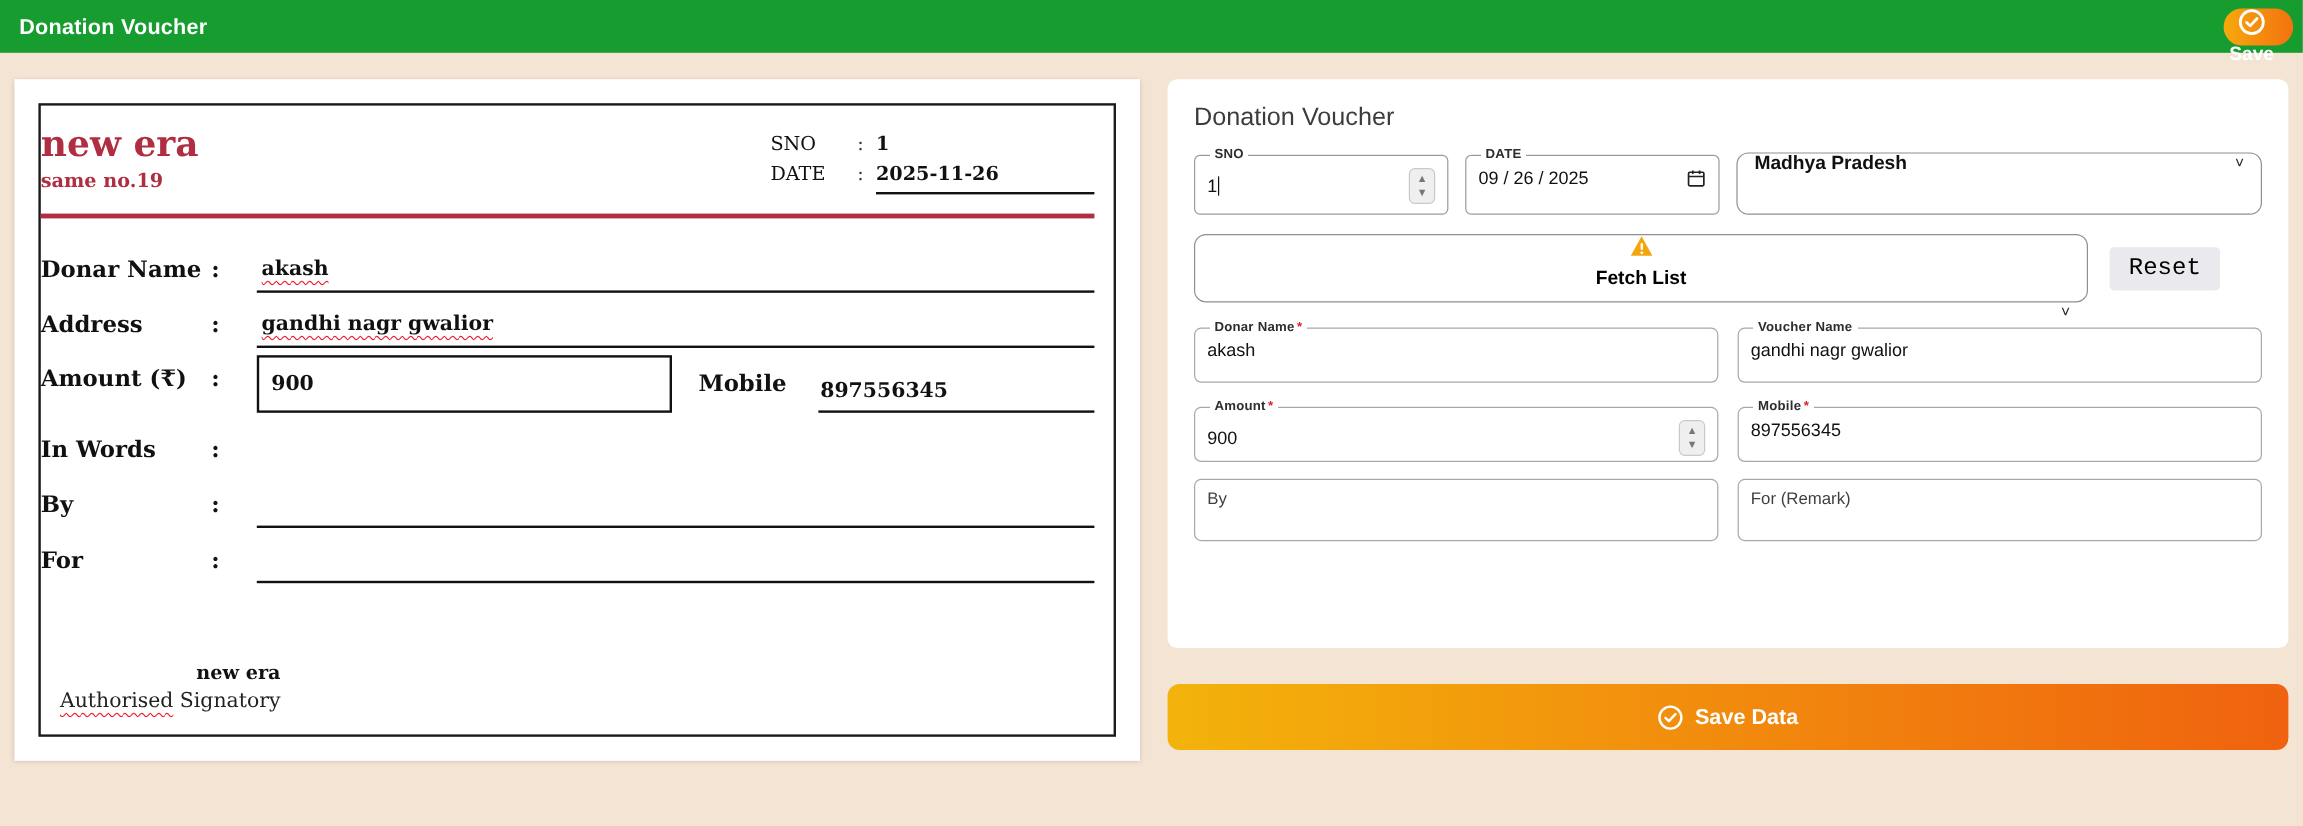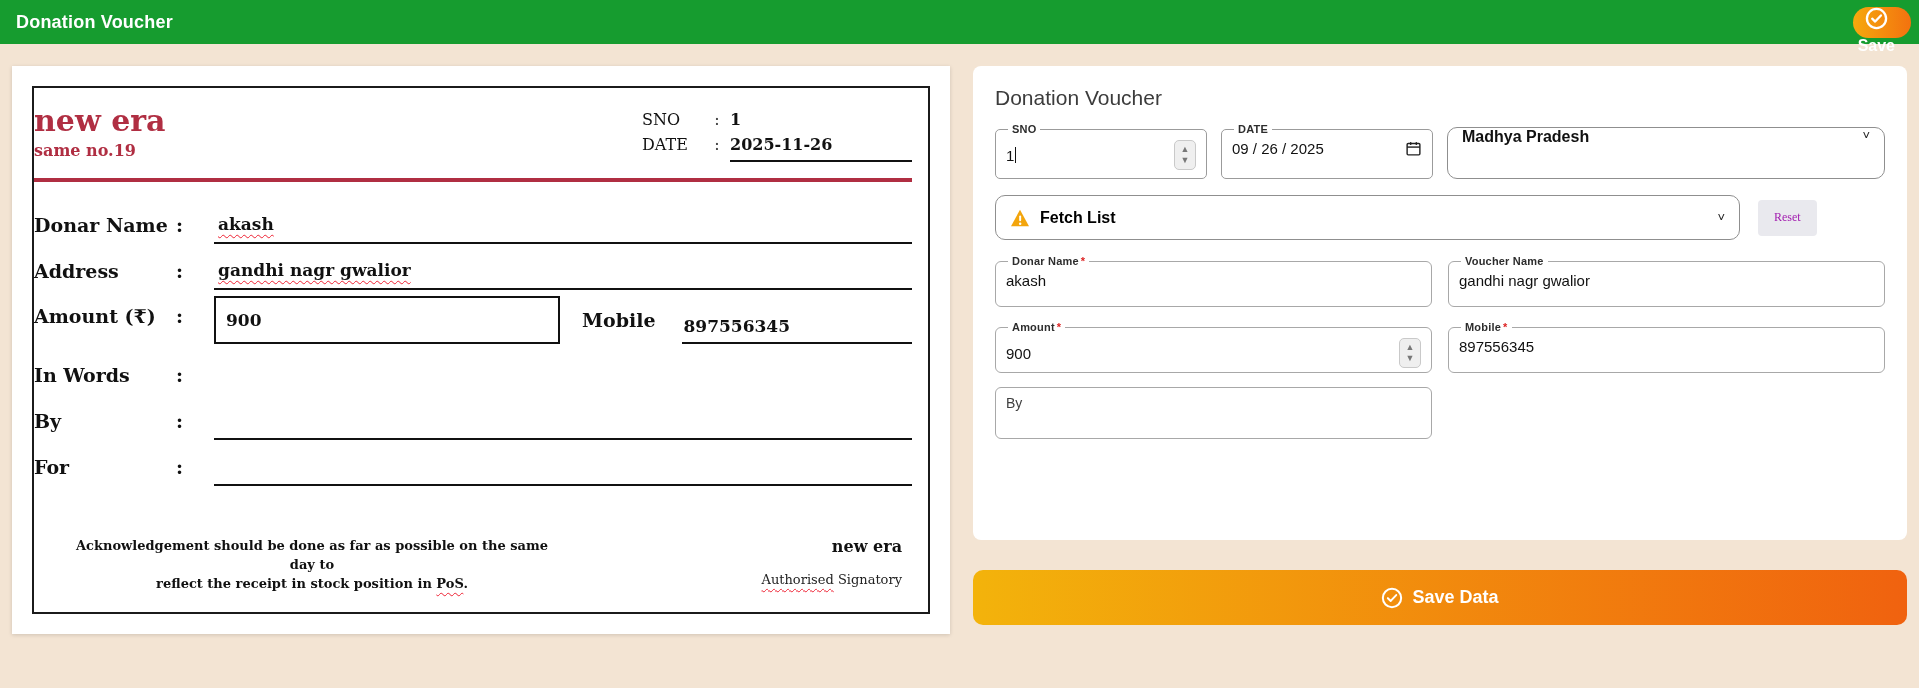--- a/index.html
+++ b/index.html
@@ -56,21 +56,21 @@
   .v-mobile-value { font-size: 17px; font-weight: bold; flex: 1;
                     border-bottom: 2px solid #111; padding: 0 2px 6px 2px; align-self: flex-end; }
   .v-value.small { font-size: 15px; }
 
   .v-foot { position: absolute; left: 16px; right: 16px; bottom: 18px;
             display: flex; justify-content: space-between; align-items: flex-start; }
   .v-note { width: 480px; text-align: center; font-size: 13px; font-weight: bold;
             line-height: 1.45; margin-left: 22px; }
   .v-sign { text-align: right; margin-right: 10px; }
   .v-sign-org { font-size: 16px; font-weight: bold; }
-  .v-sign-label { font-size: 13px; margin-top: 16px; color: #222; }
+  .v-sign-label { font-size: 17px; margin-top: 4px; color: #222; }
 
   
   .form-card { position: absolute; left: 973px; top: 66px; width: 934px; height: 474px;
                background: #fff; border-radius: 8px; padding: 20px 22px; }
   .f-title { font-size: 21px; color: #3c3c3c; font-weight: 500; margin-bottom: 13px; }
 
   fieldset.f-outline { border: 1px solid #9b9b9b; border-radius: 5px; position: relative;
                        padding: 2px 10px 6px 10px; background: #fff; }
   fieldset.f-outline legend { font-size: 11px; font-weight: bold; color: #2d2d2d;
                               padding: 0 4px; margin-left: 2px; letter-spacing: .2px; }
@@ -87,27 +87,27 @@
              border-radius: 5px; background: #efefef; display: flex; flex-direction: column;
              align-items: center; justify-content: center; color: #777; font-size: 9px;
              line-height: 9px; cursor: pointer; user-select: none; }
   .select-box { flex: 1; border: 1px solid #8f8f8f; border-radius: 10px; height: 52px;
                 display: flex; padding: 0 14px; cursor: pointer;
                 align-self: flex-end; background: #fff; }
   .select-box .sel-text { font-size: 16px; font-weight: bold; color: #111; }
   .chev { margin-left: auto; color: #222; font-size: 13px; }
 
   .f-row2 { display: flex; gap: 18px; align-items: center; margin-bottom: 15px; }
-  .fetch-box { width: 745px; height: 45px; border: 1px solid #8f8f8f; border-radius: 10px;
-               display: flex; align-items: center; gap: 10px; padding: 0 14px; cursor: pointer; }
+  .fetch-box { width: 745px; height: 57px; border: 1px solid #8f8f8f; border-radius: 10px;
+               display: flex; align-items: center; gap: 10px; padding: 0 14px; cursor: pointer; flex-direction: column; }
   .fetch-box .sel-text { font-size: 16px; font-weight: bold; }
   .warn-svg { display: block; }
   .btn-reset { height: 36px; padding: 0 16px; background: #E9E9EE; border: none;
-               border-radius: 4px; font-size: 12px; color: #a21caf; cursor: pointer;
-               font-family: Liberation Serif, serif; }
+               border-radius: 4px; font-size: 20px; color: #000000; cursor: pointer;
+               font-family: Liberation Mono, monospace; }
 
   .f-grid { display: grid; grid-template-columns: 1fr 1fr; gap: 14px 16px; }
   fieldset.f-outline.tall { height: 52px; border-radius: 6px; border-color: #a8a8a8; }
   .plainbox { height: 52px; border: 1px solid #a8a8a8; border-radius: 6px;
               padding: 7px 10px; font-size: 14px; color: #3f3f3f; cursor: text; }
 
   .btn-savedata { position: absolute; left: 973px; top: 570px; width: 934px; height: 55px;
                   border: none; border-radius: 10px; cursor: pointer;
                   background: linear-gradient(90deg,#F3B30B,#F0620F);
                   display: flex; align-items: center; justify-content: center; gap: 9px; }
@@ -191,24 +191,20 @@
         </div>
 
         <div class="v-row">
           <span class="v-label">For</span>
           <span class="v-colon">:</span>
           <span class="v-value"></span>
         </div>
       </div>
 
       <div class="v-foot">
-        <div class="v-note">
-          <span>Acknowledgement should be done as far as possible on the same day to</span><br>
-          <span>reflect the receipt in stock position in </span><span class="squig">PoS</span><span>.</span>
-        </div>
         <div class="v-sign">
           <div class="v-sign-org">new era</div>
           <div class="v-sign-label"><span class="squig">Authorised</span><span> Signatory</span></div>
         </div>
       </div>
 
     </div>
   </div>
 
   <div class="form-card">
@@ -282,20 +278,23 @@
 
       <fieldset class="f-outline tall">
         <legend><span>Mobile</span><span class="req">*</span></legend>
         <div class="f-val">897556345</div>
       </fieldset>
 
       <div class="plainbox">
         <span>By</span>
       </div>
 
+      <div class="plainbox">
+        <span>For (Remark)</span>
+      </div>
     </div>
   </div>
 
   <button class="btn-savedata">
     <span>
       <svg class="chk-svg" width="22" height="22" viewBox="0 0 24 24">
         <circle cx="12" cy="12" r="10" fill="none" stroke="#fff" stroke-width="2.2"></circle>
         <path d="M7.5 12.2 l3.1 3 l6-6.4" fill="none" stroke="#fff" stroke-width="2.2" stroke-linecap="round" stroke-linejoin="round"></path>
       </svg>
     </span>

